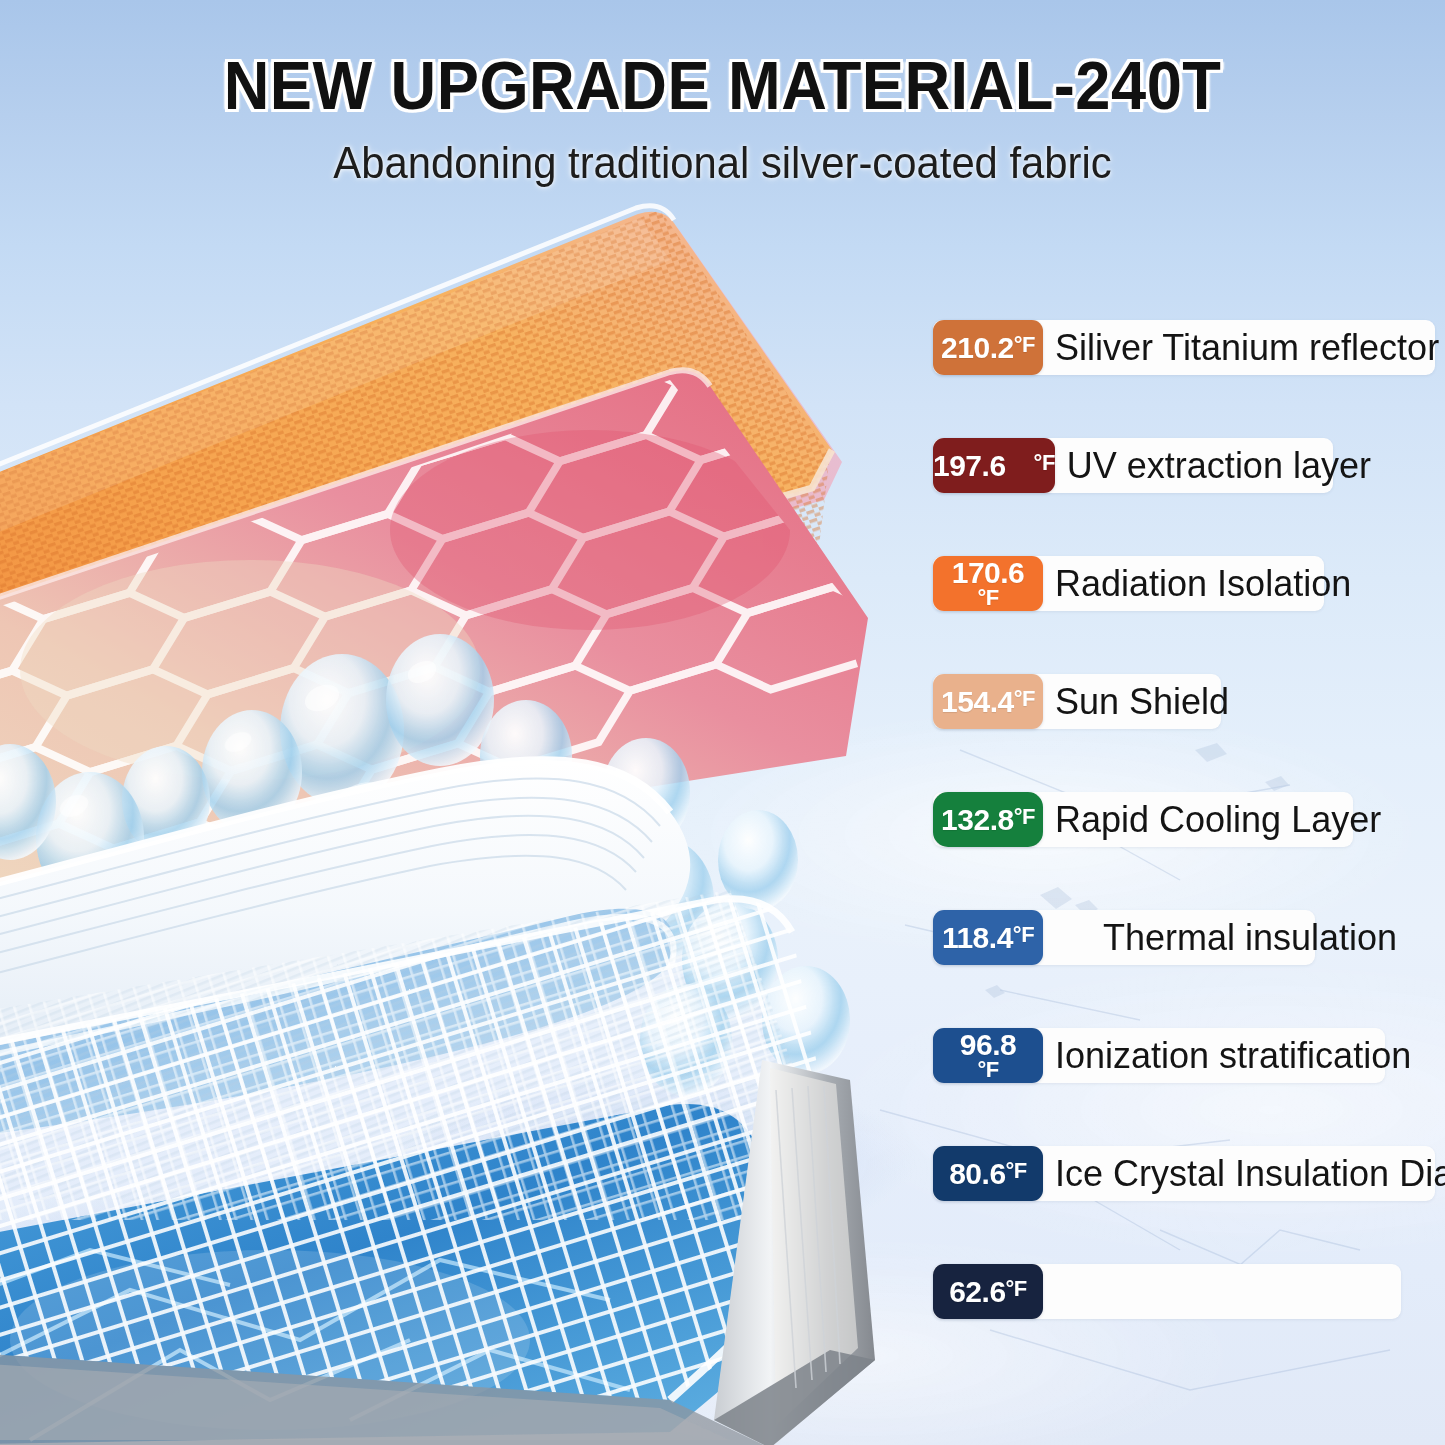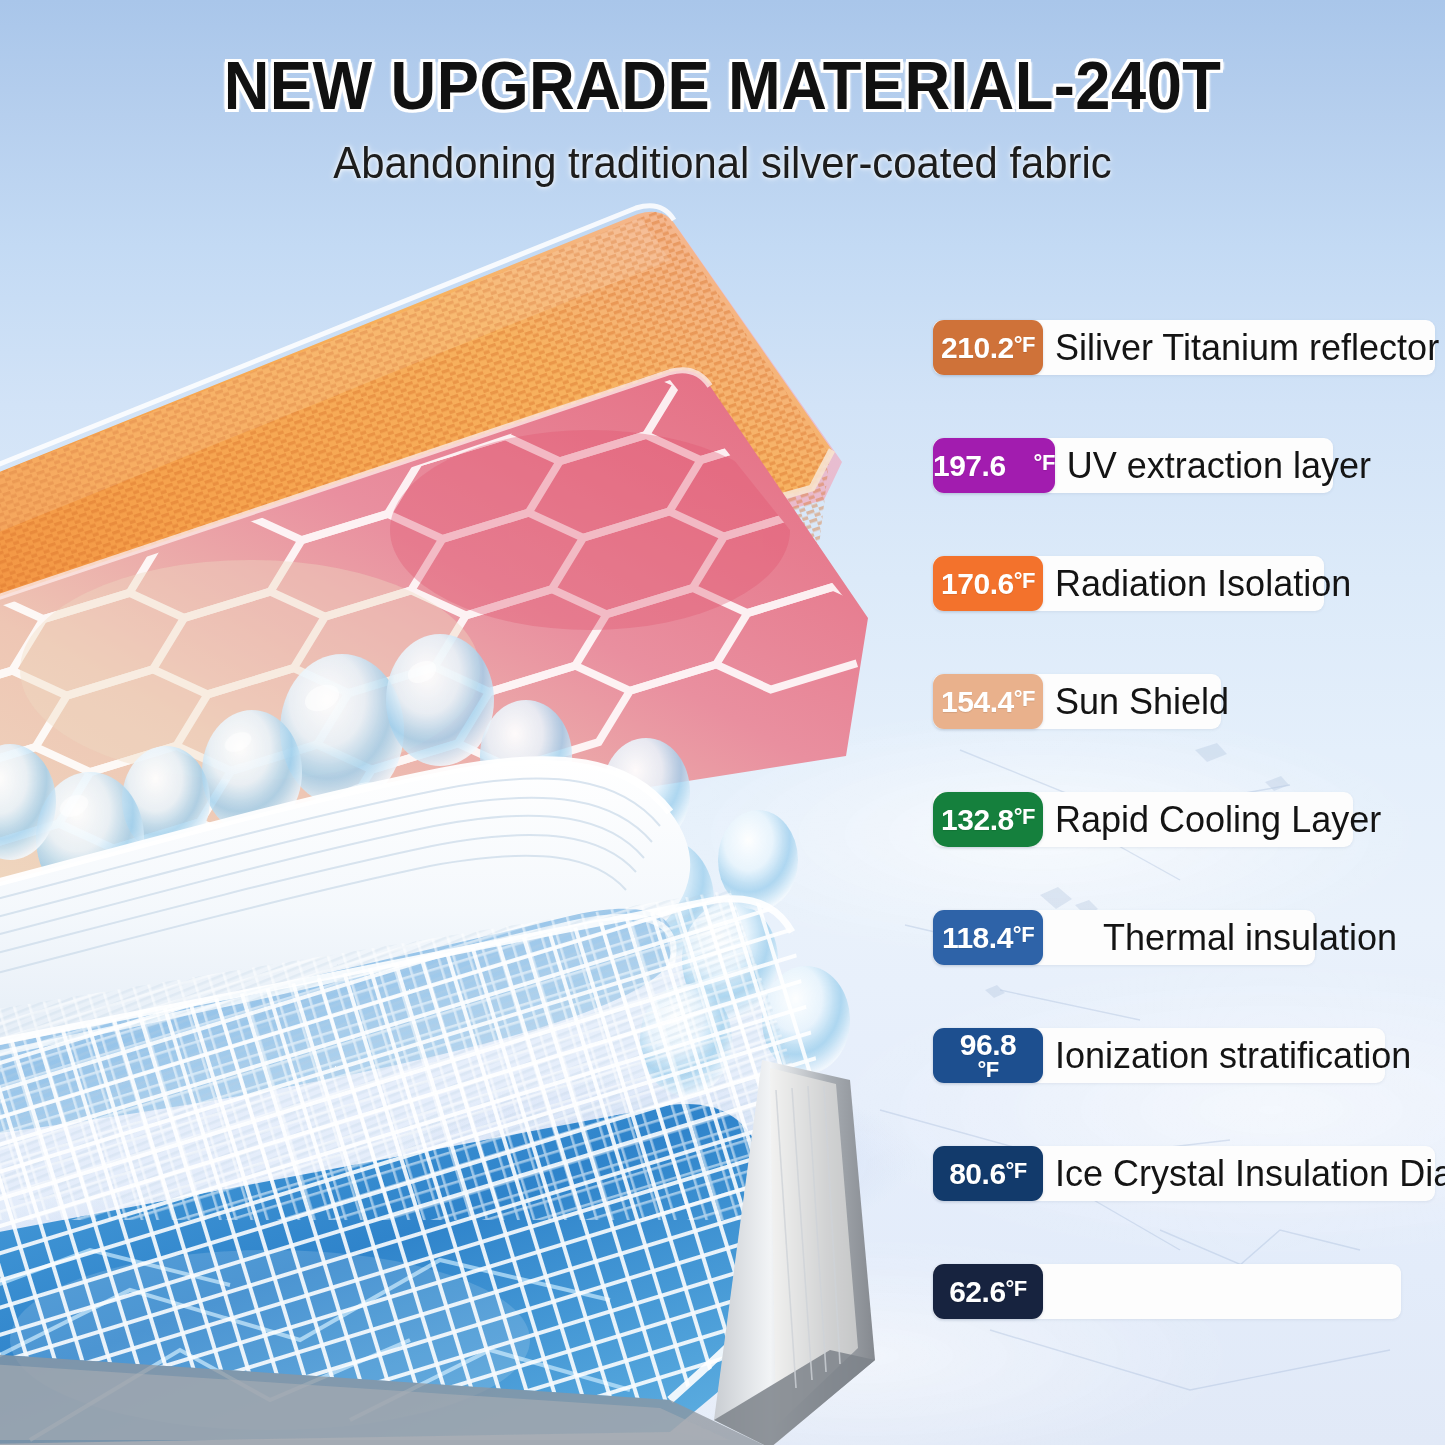--- a/index.html
+++ b/index.html
@@ -335,30 +335,30 @@
         <div class="pill" style="width: 502px;">
           <div class="badge" style="background: rgb(207, 114, 57);">
             <span>210.2</span>
             <span class="deg">°F</span>
           </div>
           <div class="lbl">Siliver Titanium reflector</div>
         </div>
       </div>
       <div class="row">
         <div class="pill" style="width: 400px;">
-          <div class="badge" style="background: #a21caf; gap: 28px;">
+          <div class="badge" style="background: #7f1d1d; gap: 28px;">
             <span>197.6</span>
             <span class="deg">°F</span>
           </div>
           <div class="lbl">UV extraction layer</div>
         </div>
       </div>
       <div class="row">
         <div class="pill" style="width: 391px;">
-          <div class="badge" style="background: rgb(243, 114, 44);">
+          <div class="badge" style="background: rgb(243, 114, 44); flex-direction: column;">
             <span>170.6</span>
             <span class="deg">°F</span>
           </div>
           <div class="lbl">Radiation Isolation</div>
         </div>
       </div>
       <div class="row">
         <div class="pill" style="width: 288px;">
           <div class="badge" style="background: rgb(233, 177, 140);">
             <span>154.4</span>

